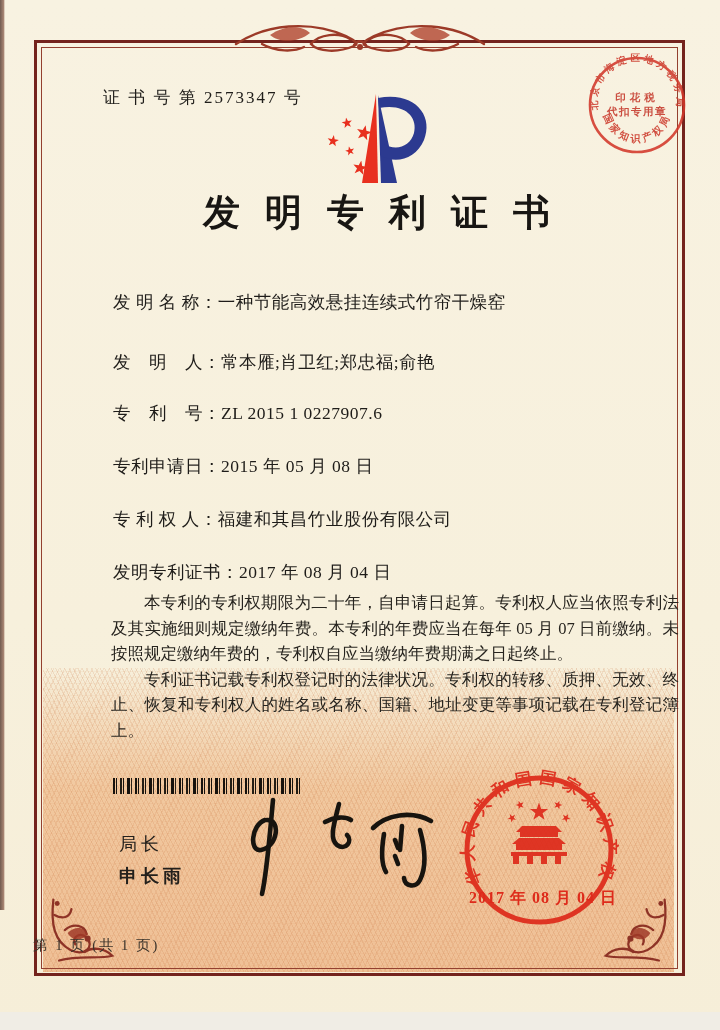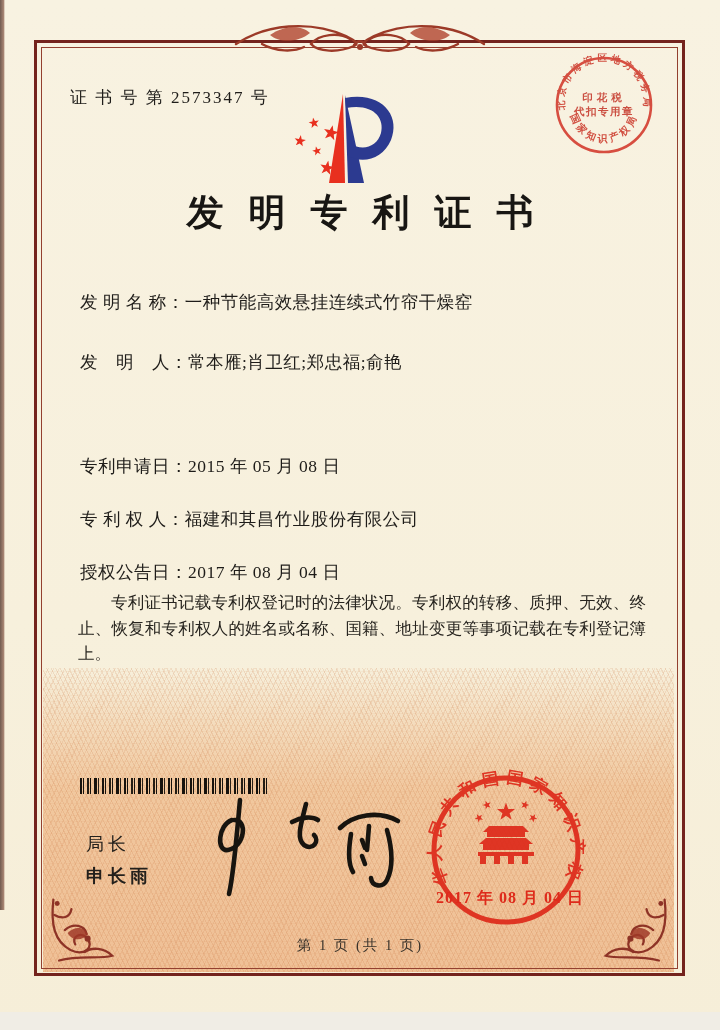--- a/index.html
+++ b/index.html
@@ -14,21 +14,21 @@
      background:linear-gradient(180deg,rgba(240,196,152,0) 0%,rgba(240,196,152,.45) 18%,rgba(240,193,148,.85) 40%,#f0c49a 65%,#efc096 100%);}
   .guilloche::before{content:"";position:absolute;inset:0;opacity:.55;
      background:
        repeating-linear-gradient(64deg,rgba(199,108,57,.28) 0 1px,rgba(0,0,0,0) 1px 4px),
        repeating-linear-gradient(-64deg,rgba(199,108,57,.24) 0 1px,rgba(0,0,0,0) 1px 5px),
        repeating-linear-gradient(0deg,rgba(214,130,75,.12) 0 1px,rgba(0,0,0,0) 1px 6px);}
   
   .frame-outer{position:absolute;left:34px;top:40px;right:35px;bottom:54px;
      border:3px solid #74231d;z-index:2;pointer-events:none;}
   .frame-inner{position:absolute;inset:4px;border:1.5px solid #93402f;}
-  .content{position:absolute;inset:0;z-index:3;color:#262420;}
+  .content{position:absolute;inset:0;z-index:3;color:#262420;margin-left:33px;}
   .cert-number{position:absolute;left:70px;top:86px;font-size:17px;letter-spacing:2px;color:#1f1d1a;}
   .doc-title{position:absolute;left:0;right:0;top:188px;text-align:center;
      font-size:37px;font-weight:700;letter-spacing:25px;padding-left:25px;color:#181613;}
   .field-row{position:absolute;left:80px;right:60px;font-size:17.5px;letter-spacing:.5px;
      white-space:pre;color:#1e1c19;}
   .flabel{white-space:pre;}
   .paras{position:absolute;left:78px;width:568px;top:590px;font-size:16.5px;line-height:25.5px;
      text-align:justify;color:#27241f;}
   .paras p{margin:0;text-indent:2em;}
   .barcode{position:absolute;left:80px;top:778px;width:190px;height:16px;
@@ -40,21 +40,21 @@
        #17120d 14px 17px,rgba(0,0,0,0) 17px 18px,
        #2a2118 18px 19px,rgba(0,0,0,0) 19px 22px);}
   .director-label{position:absolute;left:86px;top:832px;font-size:18px;letter-spacing:4px;
      font-family:Liberation Serif, serif;color:#23201c;}
   .director-name{position:absolute;left:86px;top:864px;font-size:18px;letter-spacing:4px;
      font-family:"Liberation Sans","DejaVu Sans",sans-serif;color:#23201c;font-weight:bold;}
   .signature{position:absolute;left:200px;top:790px;}
   .big-seal{position:absolute;left:421px;top:765px;}
   .seal-date{position:absolute;left:430px;top:888px;width:160px;text-align:center;
      font-size:16px;font-weight:700;color:#de2b1b;letter-spacing:1px;z-index:4;}
-  .footer{position:absolute;left:0;right:0;top:936px;text-align:center;font-size:14.5px;
+  .footer{position:absolute;left:0;right:0;top:936px;font-size:14.5px;
      letter-spacing:2px;color:#3a332b;}
   .tax-stamp{position:absolute;left:552px;top:53px;}
   .logo{position:absolute;left:284px;top:90px;}
   .ornament-top{position:absolute;left:232px;top:14px;z-index:2;}
   .corner-bl{position:absolute;left:42px;bottom:60px;z-index:3;}
   .corner-br{position:absolute;right:44px;bottom:60px;z-index:3;transform:scaleX(-1);}
   svg text{font-family:"Liberation Serif","DejaVu Serif",serif;}
 </style>
 </head>
 <body>
@@ -138,25 +138,27 @@
       <text x="52" y="62" font-size="10.5" font-weight="bold" fill="#c5392c" letter-spacing="1.5" text-anchor="middle">代扣专用章</text>
       <text font-size="10" font-weight="bold" fill="#cc392b" letter-spacing="3" text-anchor="middle">
         <textPath href="#taxBot" startOffset="50%">国家知识产权局</textPath>
       </text>
     </svg>
 
     <div class="doc-title">发明专利证书</div>
 
     <div class="field-row" style="top:350px"><span class="flabel">发　明　人：</span><span class="fvalue">常本雁;肖卫红;郑忠福;俞艳</span></div>
     <div class="field-row" style="top:290px"><span class="flabel">发 明 名 称：</span><span class="fvalue">一种节能高效悬挂连续式竹帘干燥窑</span></div>
+    <div class="field-row" style="top:401px"><span class="flabel">专　利　号：</span><span class="fvalue">ZL 2015 1 0227907.6</span></div>
     <div class="field-row" style="top:454px"><span class="flabel">专利申请日：</span><span class="fvalue">2015 年 05 月 08 日</span></div>
     <div class="field-row" style="top:507px"><span class="flabel">专 利 权 人：</span><span class="fvalue">福建和其昌竹业股份有限公司</span></div>
-    <div class="field-row" style="top:560px"><span class="flabel">授权公告日：</span><span class="fvalue">2017 年 08 月 04 日</span></div>
+    <div class="field-row" style="top:560px"><span class="flabel">发明专利证书：</span><span class="fvalue">2017 年 08 月 04 日</span></div>
 
     <div class="paras">
+      <p>本专利的专利权期限为二十年，自申请日起算。专利权人应当依照专利法及其实施细则规定缴纳年费。本专利的年费应当在每年 05 月 07 日前缴纳。未按照规定缴纳年费的，专利权自应当缴纳年费期满之日起终止。</p>
       <p>专利证书记载专利权登记时的法律状况。专利权的转移、质押、无效、终止、恢复和专利权人的姓名或名称、国籍、地址变更等事项记载在专利登记簿上。</p>
     </div>
 
     <div class="barcode"></div>
 
     <div class="director-label">局长</div>
     <div class="director-name">申长雨</div>
 
     <svg class="signature" width="210" height="112" viewBox="0 0 210 112">
       <g stroke="#17140f" fill="none" stroke-width="4.6" stroke-linecap="round" stroke-linejoin="round">

